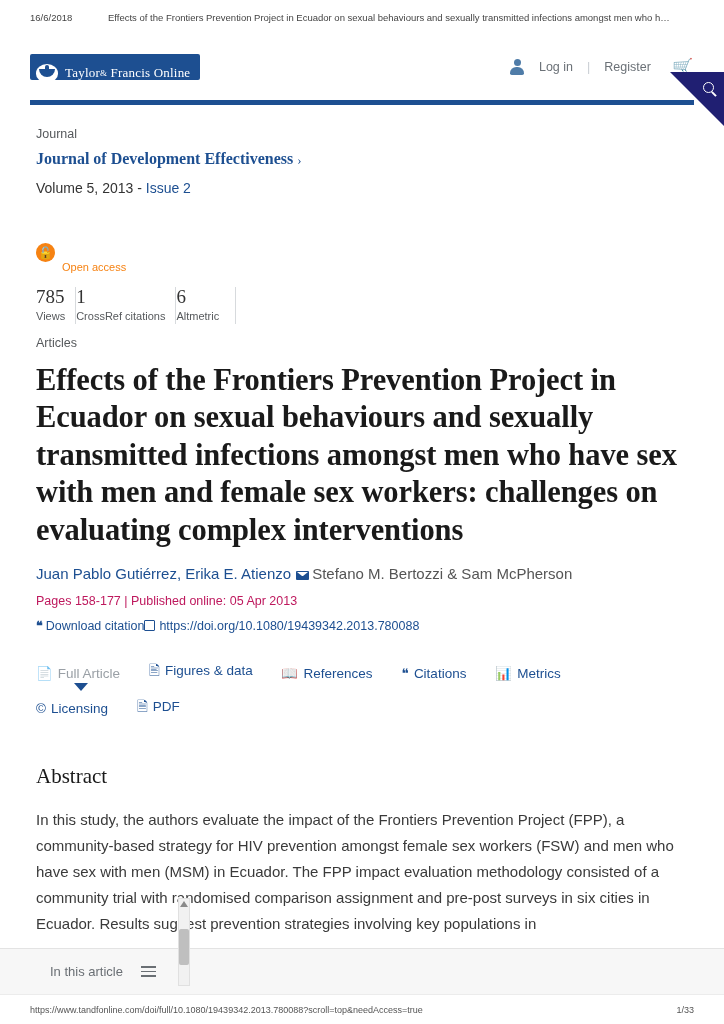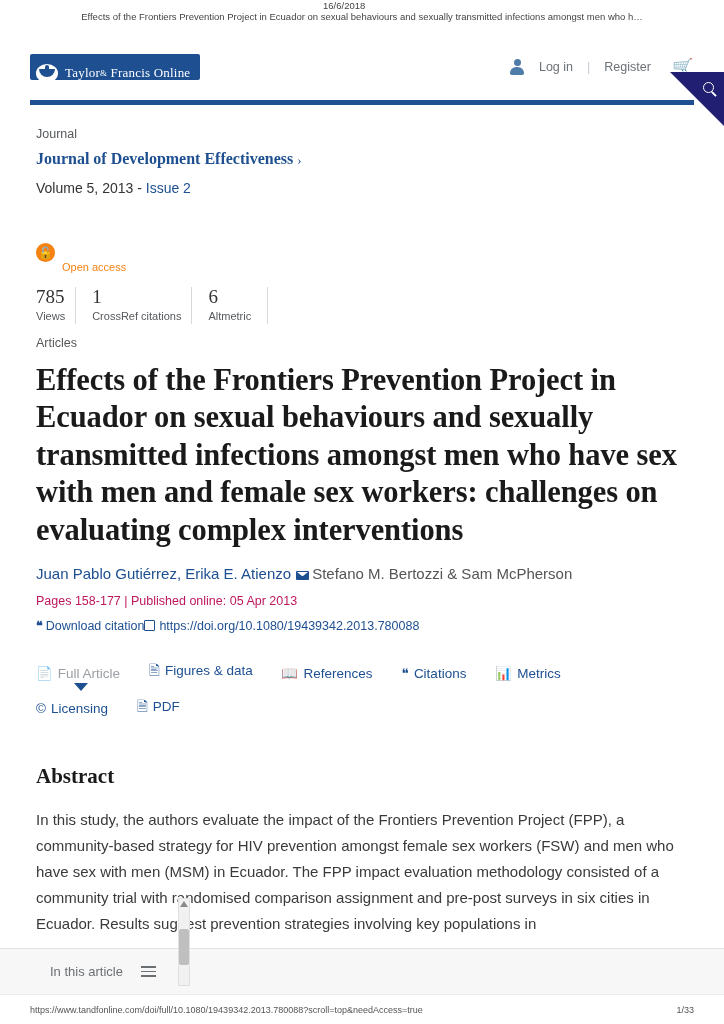--- a/index.html
+++ b/index.html
@@ -18,21 +18,20 @@
   .print-header {
     position: absolute;
     top: 0; left: 0; right: 0;
     height: 34px;
     display: flex;
     align-items: center;
     padding: 0 30px;
     font-size: 9.5px;
     color: #444;
     white-space: nowrap;
-    flex-direction: column;
   }
   .print-header .ph-date { width: 78px; flex: none; }
   .print-header .ph-title {
     overflow: hidden;
     text-overflow: ellipsis;
     white-space: nowrap;
     flex: 1;
   }
 
   
@@ -200,21 +199,21 @@
 
   
   .metrics {
     margin-top: 14px;
     display: flex;
     border-bottom: 0;
   }
   .metric {
     padding: 0 10px 2px 0;
     border-right: 1px solid #d7dadd;
-    margin-right: 16px;
+    margin-right: 0;
   }
   .metric:last-child { border-right: 1px solid #d7dadd; padding-right: 16px; }
   .metric .num {
     font-size: 19px;
     color: #333;
     line-height: 1.1;
     font-family: "Liberation Serif", serif;
   }
   .metric .lbl {
     font-size: 11px;
@@ -313,21 +312,21 @@
     width: 0; height: 0;
     border-left: 7px solid transparent;
     border-right: 7px solid transparent;
     border-top: 8px solid #1d4f91;
   }
 
   
   h2.abs-title {
     font-family: "Liberation Serif", serif;
     font-size: 21px;
-    font-weight: bold;
+    font-weight: normal;
     margin: 44px 0 0 0;
     color: #1a1a1a;
   }
   .abs-body {
     margin-top: 18px;
     font-size: 15px;
     line-height: 1.72;
     color: #3a3a3a;
   }
 

